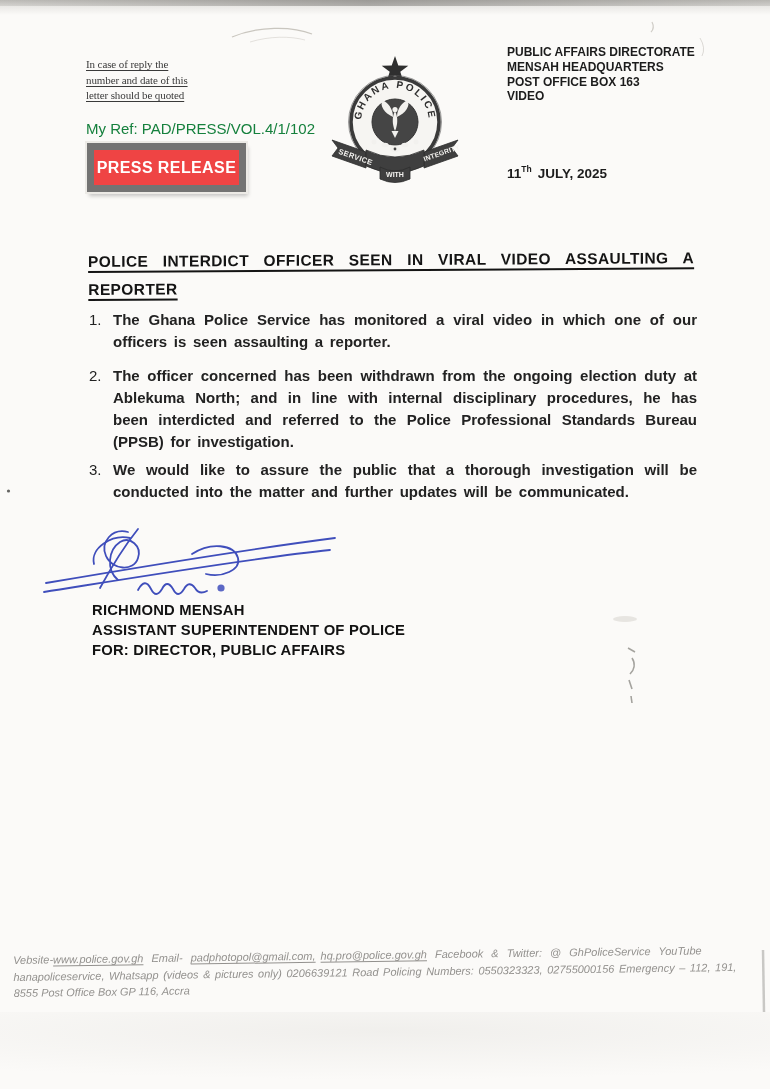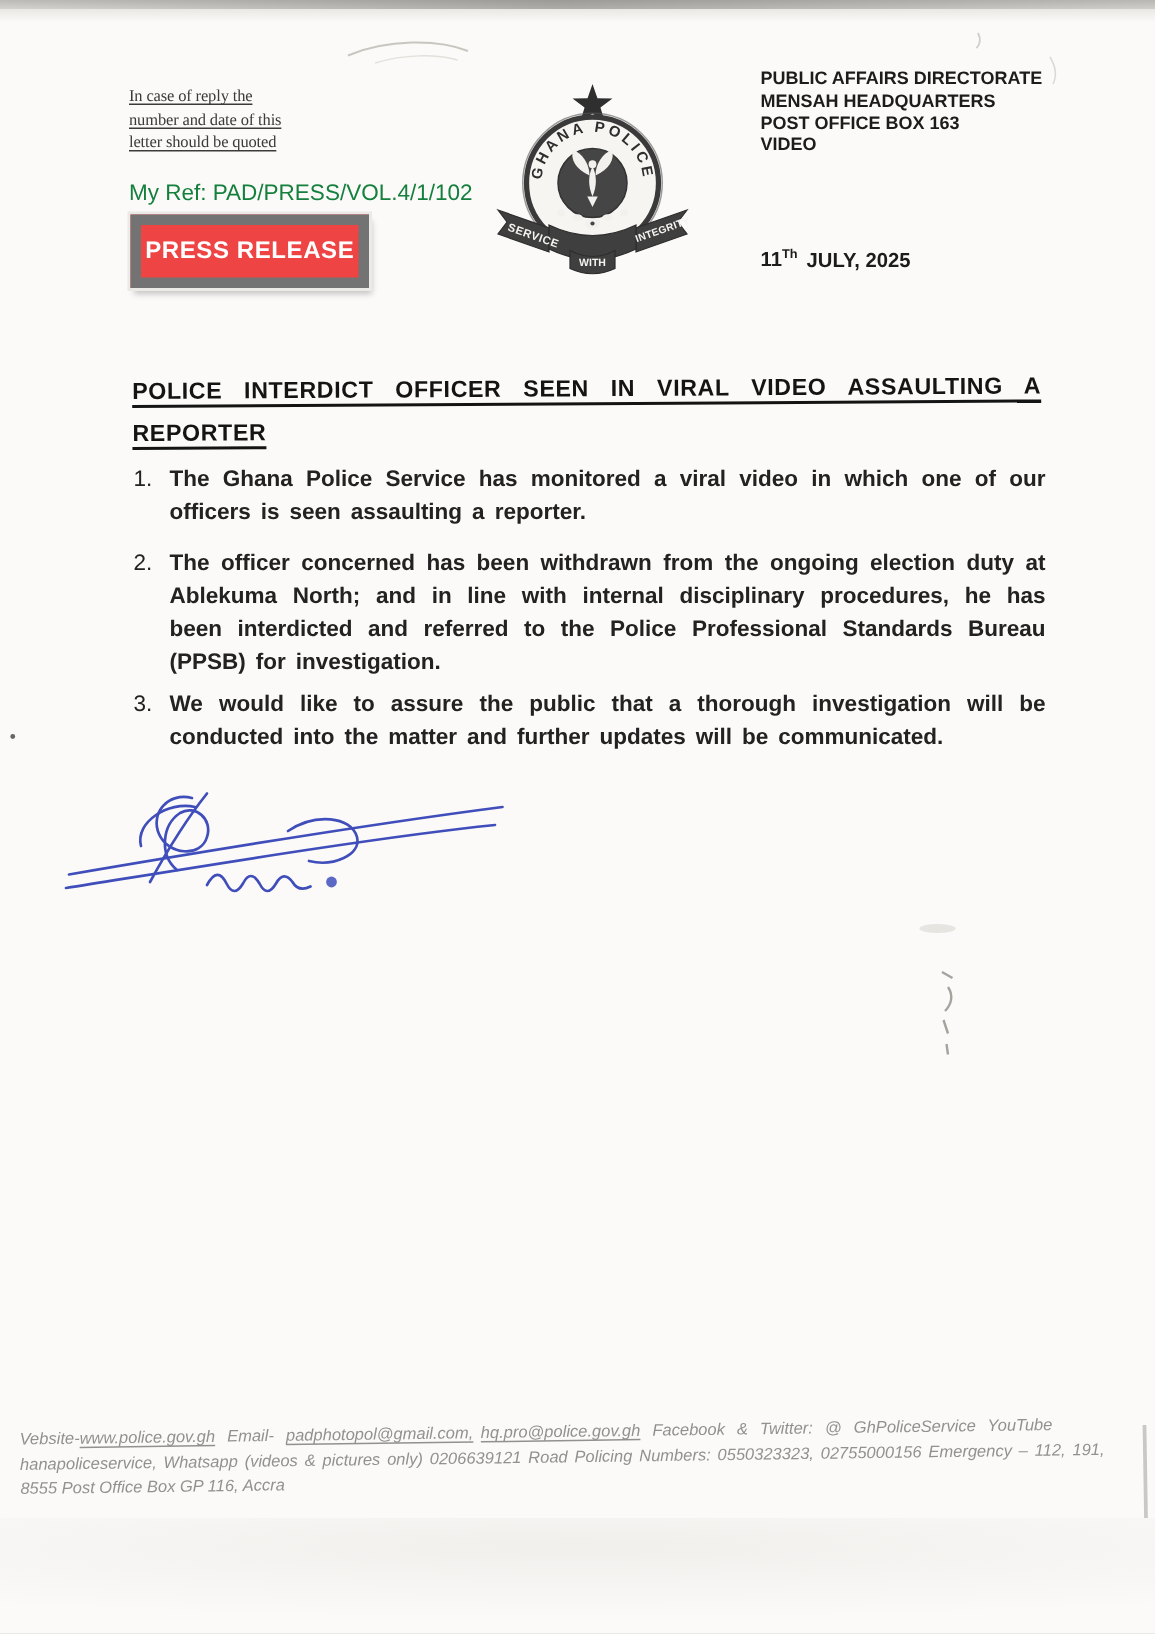--- a/index.html
+++ b/index.html
@@ -162,20 +162,25 @@
       <path d="M2,66 C90,52 210,32 288,24"></path>
       <path d="M96,3 C84,18 70,40 58,62"></path>
       <path d="M86,6 C70,2 58,16 64,30 C70,44 92,46 96,32 C100,20 88,10 78,16 C66,24 64,44 76,54"></path>
       <path d="M52,38 C48,22 70,8 88,12"></path>
       <path d="M150,28 C168,16 192,18 196,32 C199,44 180,52 164,48"></path>
       <path d="M96,64 q7,-13 13,-1 q5,10 11,0 q5,-10 11,0 q5,10 11,0 q5,-9 11,-1 q4,7 12,3"></path>
       <circle cx="179" cy="62" r="3.6" fill="#2b3cb5" stroke="none" opacity=".85"></circle>
     </g>
   </svg>
 
+  <div class="abs signatory">
+    <div>RICHMOND MENSAH</div>
+    <div>ASSISTANT SUPERINTENDENT OF POLICE</div>
+    <div>FOR: DIRECTOR, PUBLIC AFFAIRS</div>
+  </div>
 
   <div class="abs footer">
     <div class="f1"><span>Vebsite-</span><span class="u">www.police.gov.gh</span><span> Email- </span><span class="u">padphotopol@gmail.com,</span><span class="u ml">hq.pro@police.gov.gh</span><span> Facebook &amp; Twitter: @ GhPoliceService YouTube</span></div>
     <div class="f2">hanapoliceservice, Whatsapp (videos &amp; pictures only) 0206639121 Road Policing Numbers: 0550323323, 02755000156 Emergency – 112, 191,</div>
     <div>8555 Post Office Box GP 116, Accra</div>
   </div>
 
   <svg class="abs artifacts" viewBox="0 0 770 1089">
     <path d="M232,37 C258,26 292,26 312,34" fill="none" stroke="#bdb9b0" stroke-width="1.3" opacity=".8"></path>
     <path d="M250,42 C270,36 290,36 305,40" fill="none" stroke="#c6c2ba" stroke-width="1" opacity=".45"></path>

